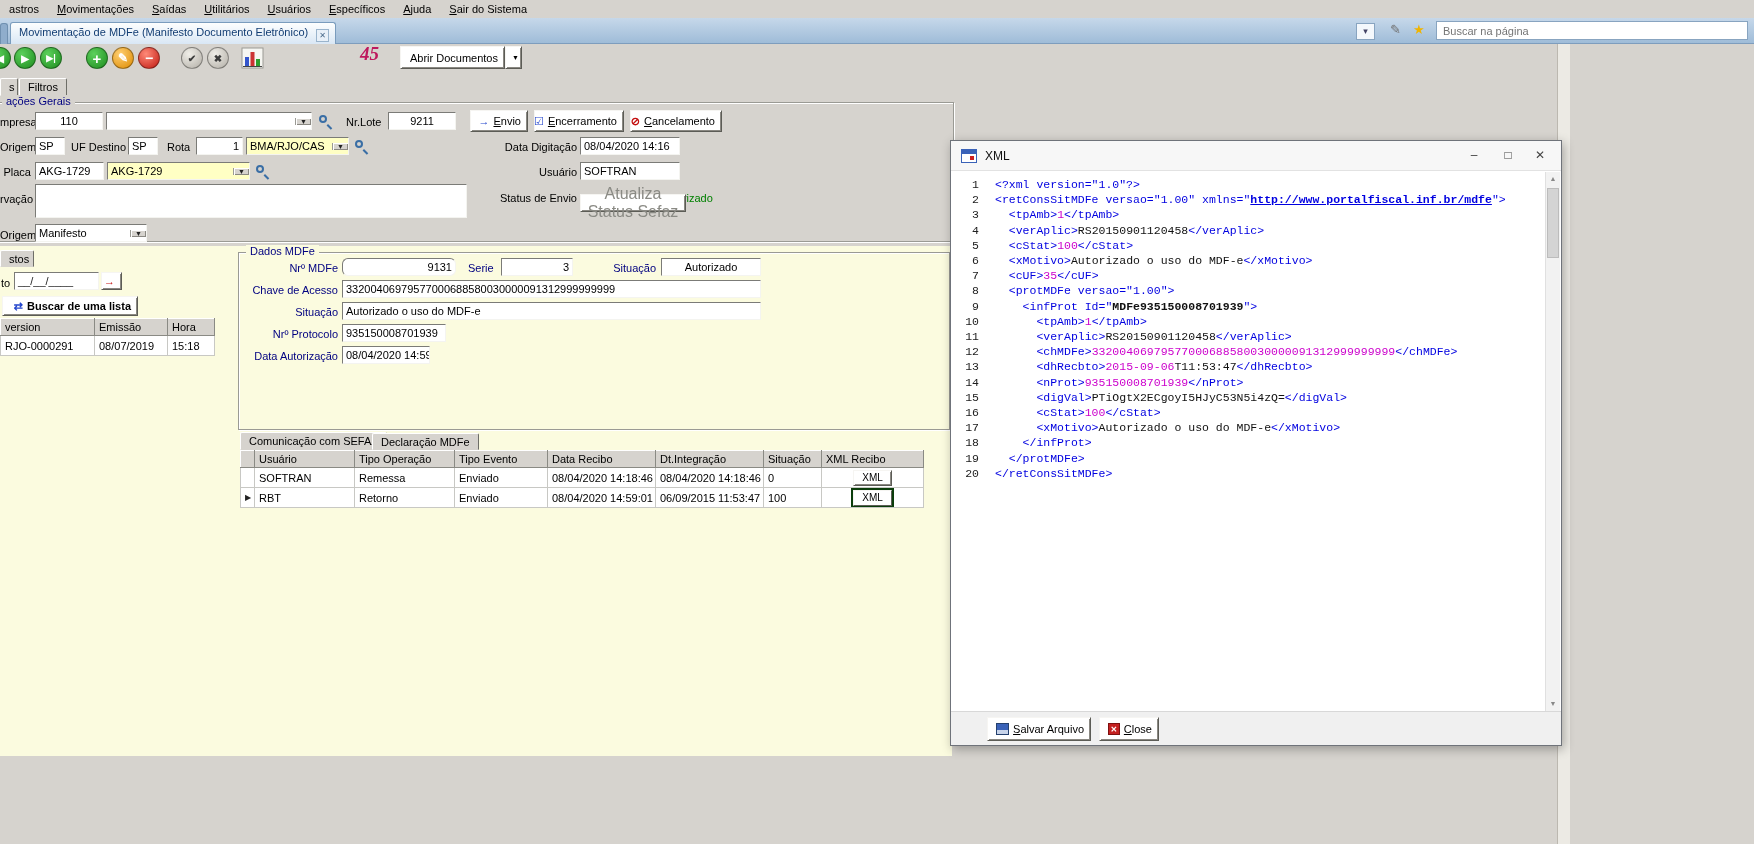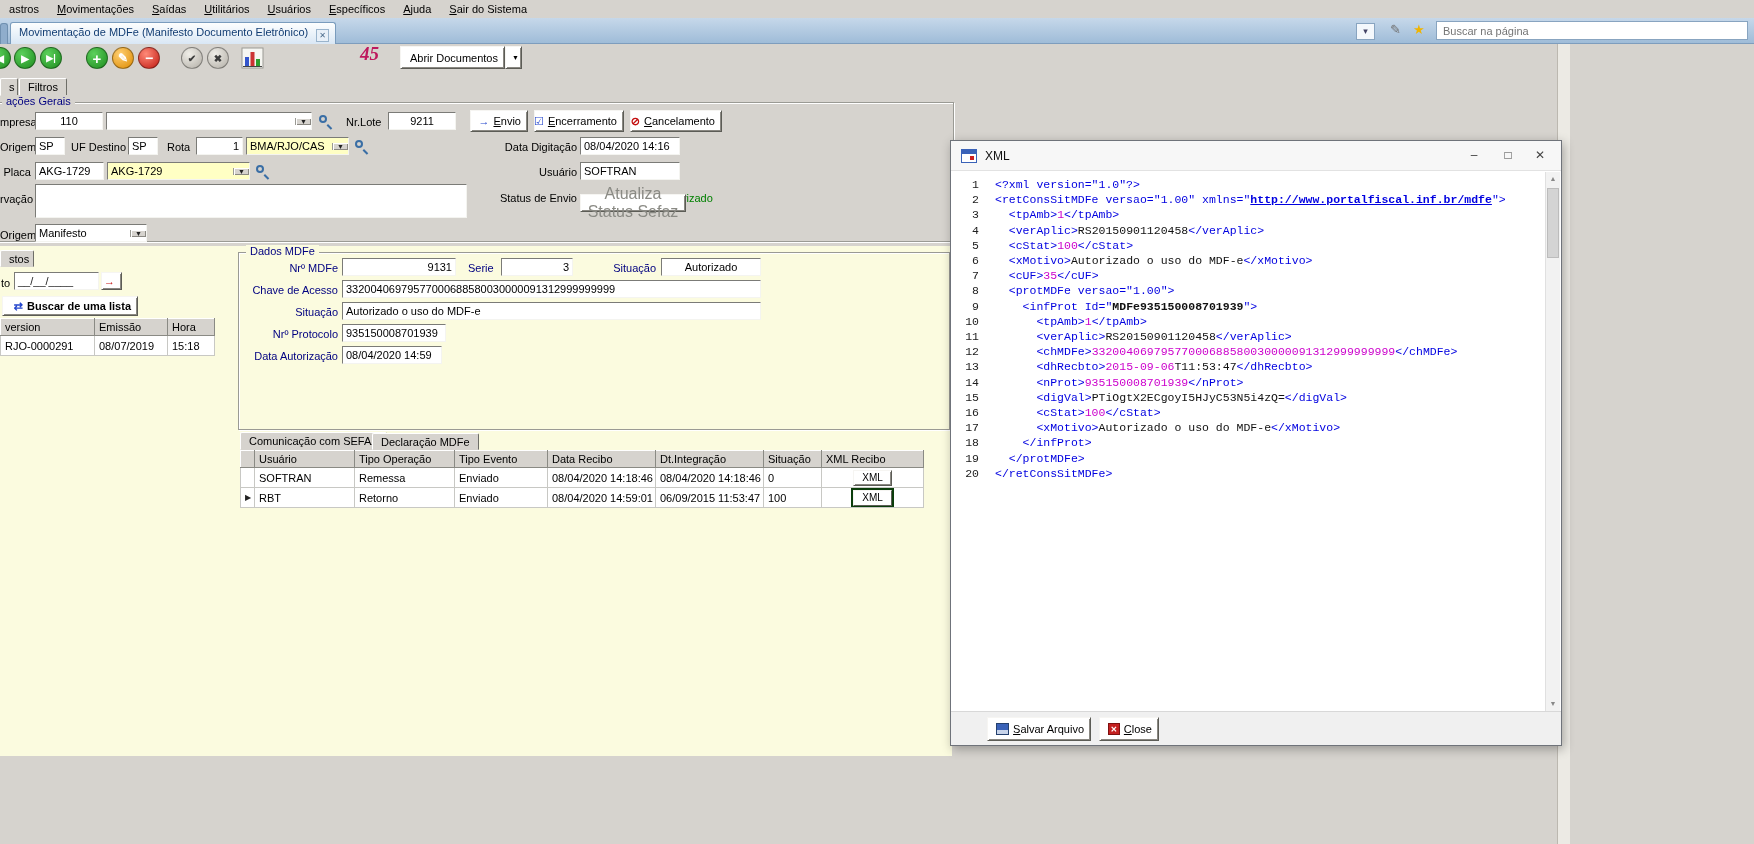--- a/index.html
+++ b/index.html
@@ -289,37 +289,37 @@
       <td>08/07/2019</td>
       <td>15:18</td>
     </tr>
   </tbody>
     </table>
 
   <div class="etched" style="position:absolute; left:238px; top:6px; width:712px; height:178px;"></div>
   <span class="grp-label" style="left:246px; top:-1px; background:#fbfbdf;">Dados MDFe</span>
 
   <span class="lbl r navy" style="left:258px; top:15px; width:80px;">Nrº MDFe</span>
-  <div class="sunken field right abs" style="left:342px; top:12px; width:114px;">9131</div>
+  <div class="sunken field right abs" style="left:342px; top:12px; width:114px;border-radius:6px;">9131</div>
   <span class="lbl navy" style="left:468px; top:15px;">Serie</span>
   <div class="sunken field right abs" style="left:501px; top:12px; width:72px;">3</div>
   <span class="lbl r navy" style="left:610px; top:15px; width:46px;">Situação</span>
   <div class="sunken field center abs" style="left:661px; top:12px; width:100px;">Autorizado</div>
 
   <span class="lbl r navy" style="left:248px; top:37px; width:90px;">Chave de Acesso</span>
   <div class="sunken field abs" style="left:342px; top:34px; width:419px;">33200406979577000688580030000091312999999999</div>
 
   <span class="lbl r navy" style="left:248px; top:59px; width:90px;">Situação</span>
   <div class="sunken field abs" style="left:342px; top:56px; width:419px;">Autorizado o uso do MDF-e</div>
 
   <span class="lbl r navy" style="left:248px; top:81px; width:90px;">Nrº Protocolo</span>
   <div class="sunken field abs" style="left:342px; top:78px; width:104px;">935150008701939</div>
 
   <span class="lbl r navy" style="left:248px; top:103px; width:90px;">Data Autorização</span>
-  <div class="sunken field abs" style="left:342px; top:100px; width:100px;">08/04/2020 14:59</div>
+  <div class="sunken field abs" style="left:342px; top:100px; width:88px;">08/04/2020 14:59</div>
 
   <div class="ptab" style="left:240px; top:186px; height:18px;"><span>Comunicação com SEFAZ</span></div>
   <div class="ptab" style="left:372px; top:187px; height:17px;"><span>Declaração MDFe</span></div>
 
   <table class="grid abs" style="left:240px; top:204px; width:683px;">
     <colgroup>
       <col style="width:14px">
         <col style="width:100px">
         <col style="width:100px">
         <col style="width:93px">

